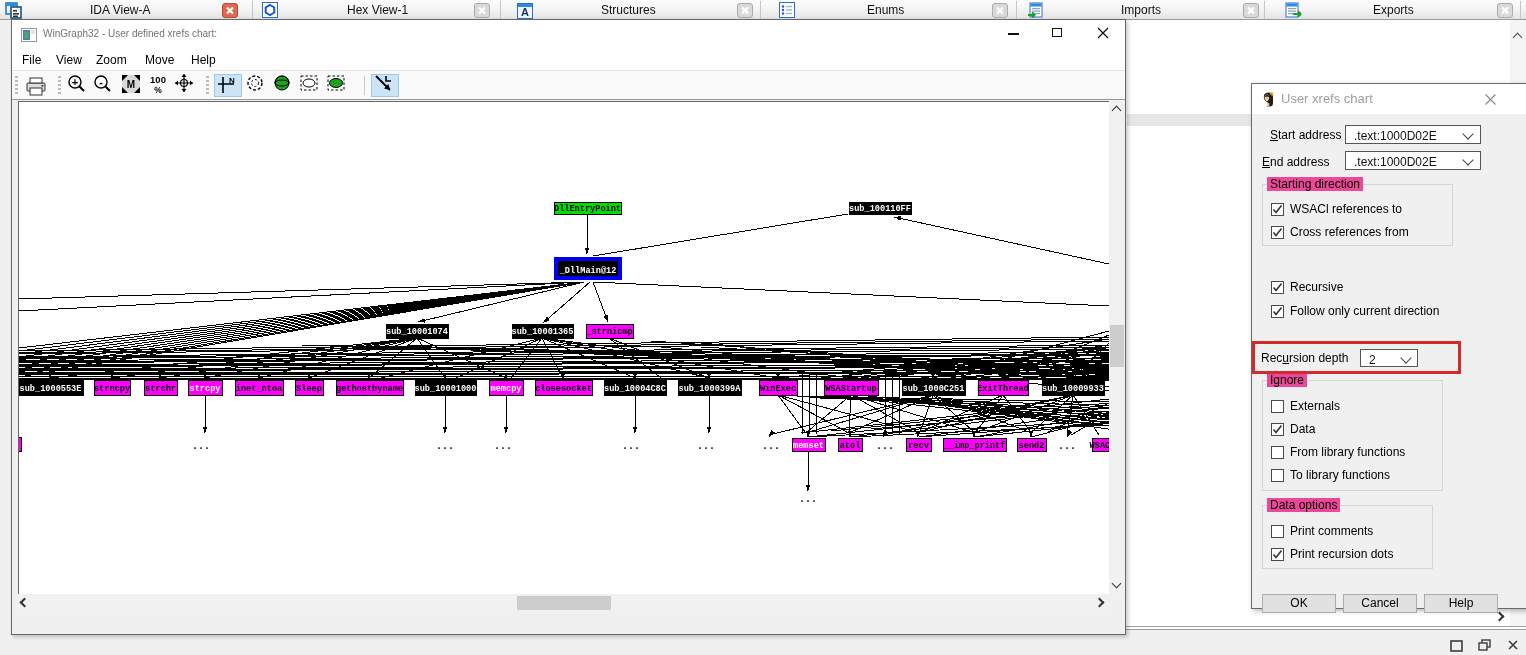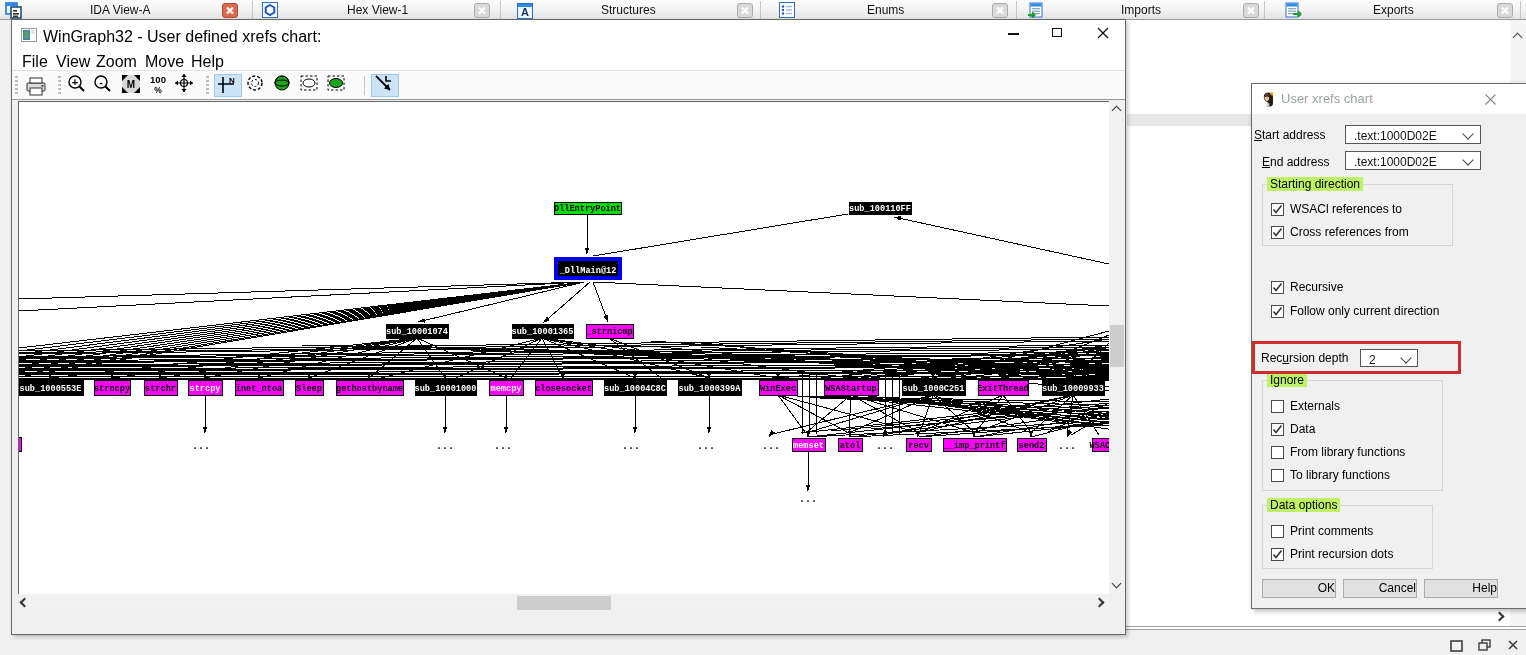--- a/index.html
+++ b/index.html
@@ -10,52 +10,52 @@
 .tab{position:absolute;top:0;height:20px;font-size:12px;color:#111}
 .tab .lbl{position:absolute;top:3px;white-space:nowrap}
 .tsep{position:absolute;top:1px;width:1px;height:18px;background:#c6c6c6}
 .clbox{position:absolute;top:3px;width:16px;height:15px;border-radius:3px;
  background:#d9d9d9;border:1px solid #ababab;color:#fff;font-weight:bold;
  font-size:11px;text-align:center;line-height:13px}
 .clred{background:#dc6a50;border-color:#b94a34}
 .win{position:absolute;left:11px;top:19px;width:1115px;height:616px;
  background:#f0f0f0;border:1px solid #676767;box-shadow:2px 2px 4px rgba(0,0,0,0.22)}
 .wtitle{position:absolute;left:0;top:0;width:100%;height:29px;background:#fff}
-.wtitle .txt{position:absolute;left:31px;top:8px;font-size:16px;color:#000000}
+.wtitle .txt{position:absolute;left:31px;top:8px;font-size:10px;color:#737373}
 .menu{position:absolute;left:0;top:29px;width:100%;height:22px;background:#fff;
- border-bottom:1px solid #e3e3e3;font-size:16px;color:#000}
+ border-bottom:1px solid #e3e3e3;font-size:12px;color:#000}
 .menu span{position:absolute;top:4px}
 .toolbar{position:absolute;left:0;top:51px;width:100%;height:29px;background:#fafafa;
  border-bottom:1px solid #989898}
 .grip{position:absolute;top:5px;width:3px;height:19px;
  background:repeating-linear-gradient(#bbb 0 2px,transparent 2px 4px)}
 .tbtn{position:absolute;top:3px;width:28px;height:23px}
 .tbtn.on{background:#cce4f7;border:1px solid #9fc9eb}
 .canvas{position:absolute;left:6px;top:81px;width:1091px;height:493px;
  background:#fff;border-top:1px solid #666;border-left:1px solid #666}
 .sb{position:absolute;background:#f1f1f1}
 .sbthumb{position:absolute;background:#cdcdcd}
 .statusbar{position:absolute;left:0;top:592px;width:100%;height:22px;background:#f0f0f0;
  border-top:1px solid #d5d5d5;font-size:11.5px;color:#000}
 .statusbar span{position:absolute;top:4px;white-space:nowrap}
 .ssep{position:absolute;top:2px;width:1px;height:18px;background:#c0c0c0}
 .dlg{position:absolute;left:1251px;top:83px;width:299px;height:526px;background:#f0f0f0;
  border:1px solid #6a6a6a;font-size:12px;color:#000;box-shadow:2px 2px 5px rgba(0,0,0,0.28)}
 .dtitle{position:absolute;left:0;top:0;width:100%;height:30px;background:#fff}
 .dtitle .txt{position:absolute;left:29px;top:7px;font-size:13px;color:#9aa0a2}
 .group{position:absolute;border:1px solid #d5d5d5}
-.glabel{position:absolute;top:-8px;left:4px;background:#bef264;padding:0 3px;white-space:nowrap}
+.glabel{position:absolute;top:-8px;left:4px;background:#ec4899;padding:0 3px;white-space:nowrap}
 .cb{position:absolute;width:13px;height:13px;background:#fff;border:1px solid #4a4a4a}
 .cblbl{position:absolute;white-space:nowrap}
 .combo{position:absolute;background:#fff;border:1px solid #565656}
 .combo .val{position:absolute;left:8px;top:3px;font-size:12px;color:#111}
 .chev{position:absolute;width:8px;height:8px;border-right:1.6px solid #444;
  border-bottom:1.6px solid #444;transform:rotate(45deg)}
-.btn{position:absolute;top:495px;width:74px;height:19px;background:#e1e1e1;
- border:1px solid #acacac;text-align:right;line-height:17px}
+.btn{position:absolute;top:510px;width:74px;height:19px;background:#e1e1e1;
+ border:1px solid #acacac;text-align:center;line-height:17px}
 .redrect{position:absolute;left:1252px;top:341px;width:209px;height:33px;border:3px solid #d22b2b}
 
 </style></head><body>
 <div class="abs" style="left:1127px;top:20px;width:399px;height:607px;background:#fff"></div>
 <div class="abs" style="left:1127px;top:114px;width:383px;height:12px;background:#e6e6e6"></div>
 <div class="abs" style="left:1510px;top:20px;width:16px;height:607px;background:#f5f5f5"></div>
 <div class="abs" style="left:1511px;top:85px;width:14px;height:19px;background:#cdcdcd"></div>
 <div class="abs" style="left:1514px;top:34px;width:7px;height:7px;border-left:1.8px solid #444;border-top:1.8px solid #444;transform:rotate(45deg)"></div>
 <div class="abs" style="left:1514px;top:597px;width:7px;height:7px;border-right:1.8px solid #444;border-bottom:1.8px solid #444;transform:rotate(45deg)"></div>
 <div class="abs" style="left:1496px;top:613px;width:7px;height:7px;border-right:2px solid #333;border-top:2px solid #333;transform:rotate(45deg)"></div>
@@ -535,21 +535,21 @@
         <path d="M5 4.8 Q7 3.2 9.5 5 L9.5 6.5 Q7.5 4.8 5 6 Z" fill="#241c12"></path>
         <path d="M6 15.5 Q7.5 13 7 11.5 L9.5 12.5 Q9 14 9.5 15.5 Z" fill="#d8cfc4"></path>
         <circle cx="11.8" cy="2.8" r="1.7" fill="#f0b428"></circle>
         <circle cx="11.2" cy="3.4" r="0.6" fill="#8a6a10"></circle>
       </svg>
 <span class="txt">User xrefs chart</span>
 <svg class="abs" style="left:232px;top:9px" width="13" height="13" viewBox="0 0 13 13">
         <path d="M1.5 1.5 L11.5 11.5 M11.5 1.5 L1.5 11.5" stroke="#888" stroke-width="1.1"></path>
       </svg>
 </div>
-<span class="abs" style="left:2px;top:44px"><u>S</u>tart address</span>
+<span class="abs" style="left:18px;top:44px"><u>S</u>tart address</span>
 <div class="combo" style="left:93px;top:41px;width:136px;height:19px">
       <span class="val">.text:1000D02E</span>
       <div class="chev" style="right:8px;top:4px"></div>
     </div>
 <span class="abs" style="left:10px;top:71px"><u>E</u>nd address</span>
 <div class="combo" style="left:93px;top:67px;width:136px;height:19px">
       <span class="val">.text:1000D02E</span>
       <div class="chev" style="right:8px;top:4px"></div>
     </div>
 <div class="group" style="left:10px;top:100px;width:191px;height:62px">

